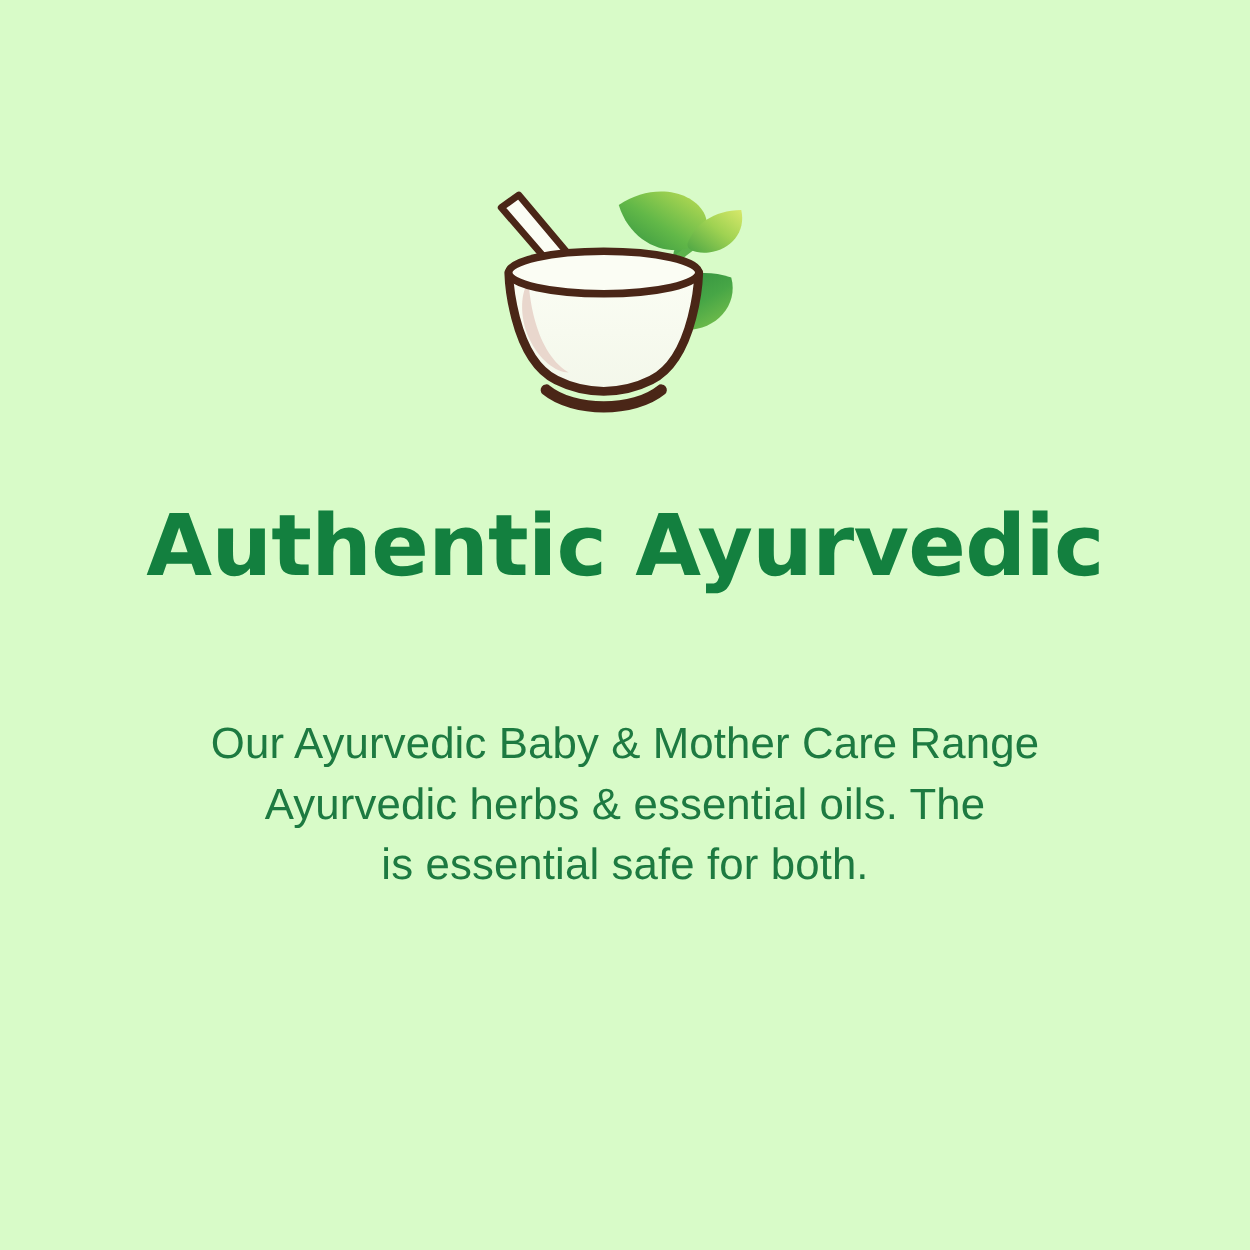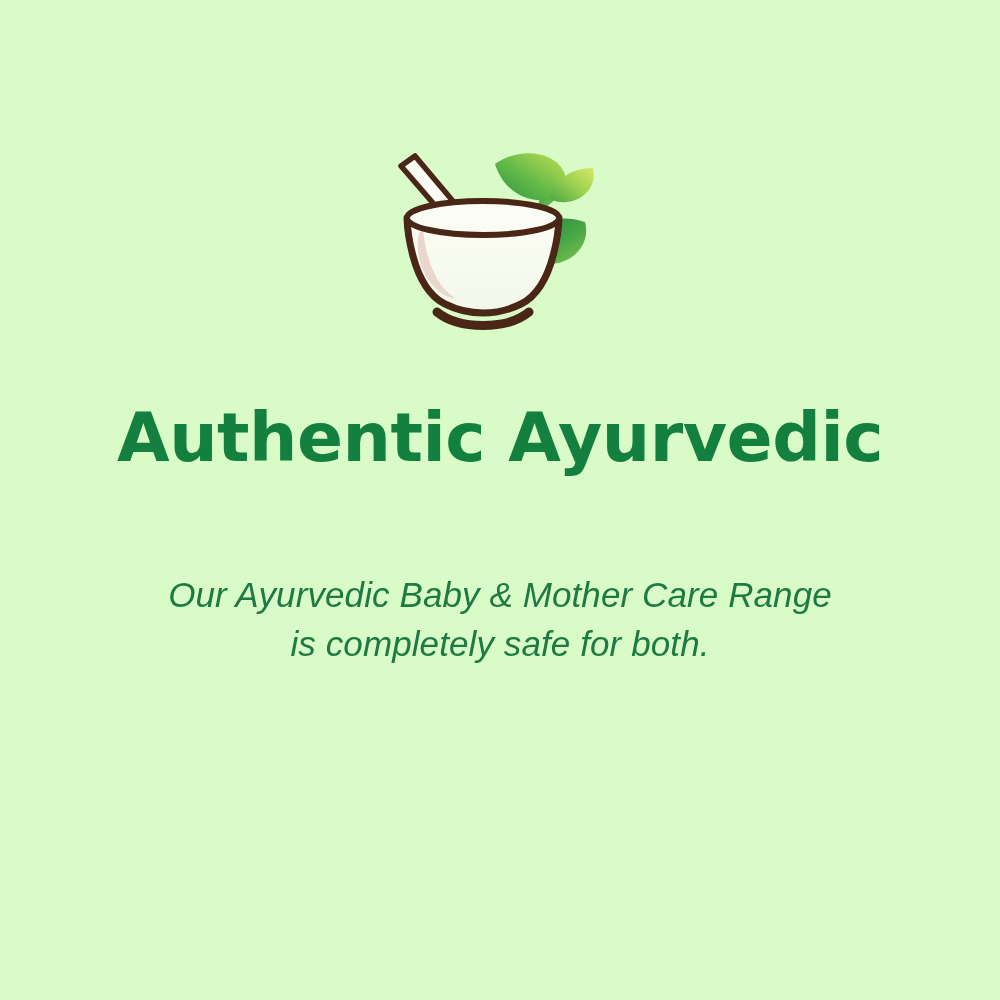--- a/index.html
+++ b/index.html
@@ -72,21 +72,20 @@
     width: 1000px;
     text-align: center;
     color: #1d7a41;
     font-family: "Liberation Sans", sans-serif;
     font-weight: 400;
     font-size: 35px;
     line-height: 48.5px;
     letter-spacing: 0.1px;
     padding: 0 60px;
     box-sizing: border-box;
-    font-style: italic;
   }
   .body-copy .bc-line {
     display: block;
     white-space: nowrap;
   }
 </style>
 </head>
 <body>
 
 <div class="card">
@@ -150,16 +149,17 @@
       </g>
     </svg>
   </div>
 
   <h1 class="headline">
     <span class="hl-line">Authentic Ayurvedic</span>
   </h1>
 
   <p class="body-copy">
     <span class="bc-line">Our Ayurvedic Baby &amp; Mother Care Range</span>
-    <span class="bc-line">is completely safe for both.</span>
+    <span class="bc-line">Ayurvedic herbs &amp; essential oils. The</span>
+    <span class="bc-line">is essential safe for both.</span>
   </p>
 
 </div>
 
 </body></html>

